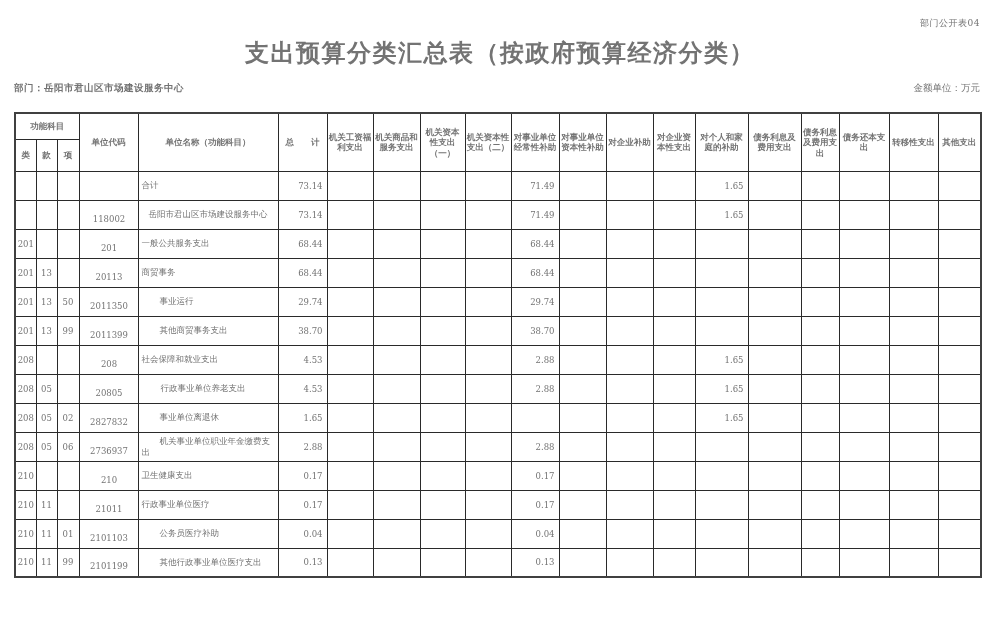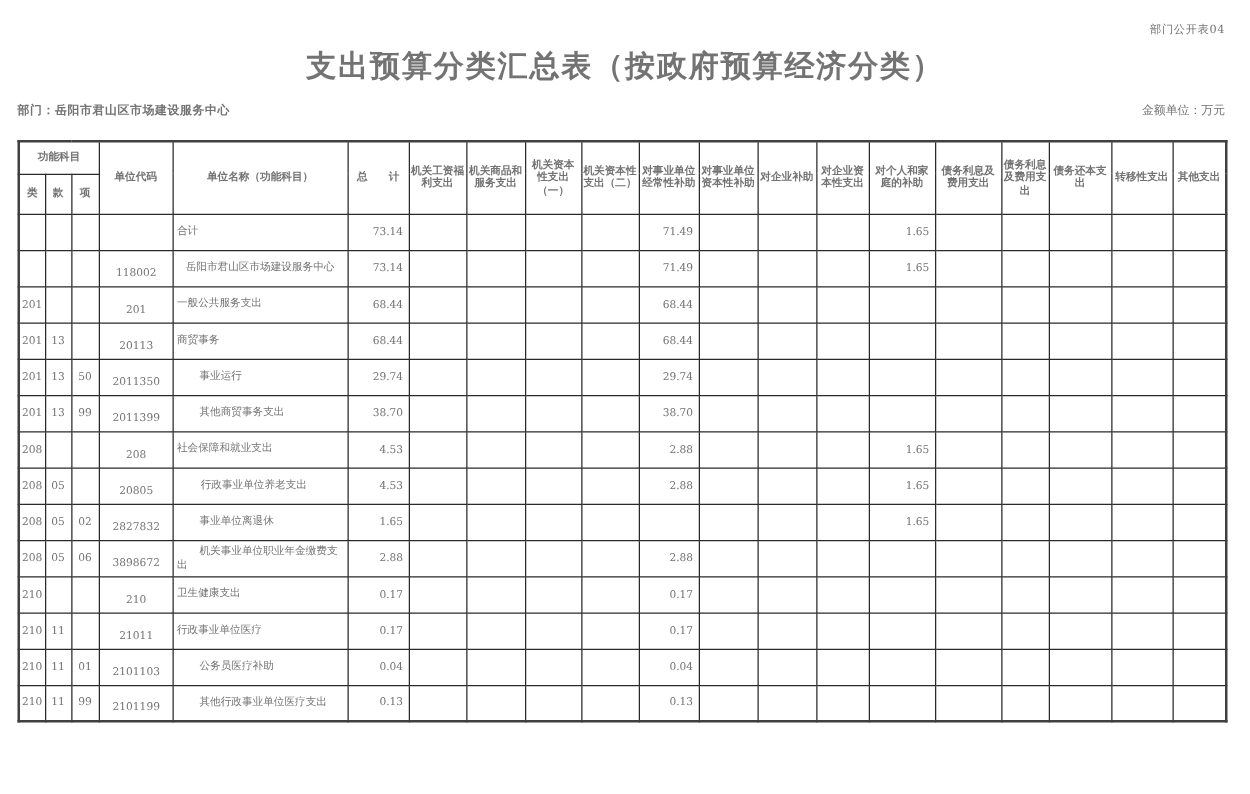--- a/index.html
+++ b/index.html
@@ -311,21 +311,21 @@
           <td class="num"></td>
           <td class="num"></td>
           <td class="num"></td>
           <td class="num"></td>
           <td class="num"></td>
         </tr>
         <tr>
           <td class="func">208</td>
           <td class="func">05</td>
           <td class="func">06</td>
-          <td class="code">3898672</td>
+          <td class="code">2736937</td>
           <td class="name" style="text-indent: 18px;">机关事业单位职业年金缴费支出</td>
           <td class="num">2.88</td>
           <td class="num"></td>
           <td class="num"></td>
           <td class="num"></td>
           <td class="num"></td>
           <td class="num">2.88</td>
           <td class="num"></td>
           <td class="num"></td>
           <td class="num"></td>

